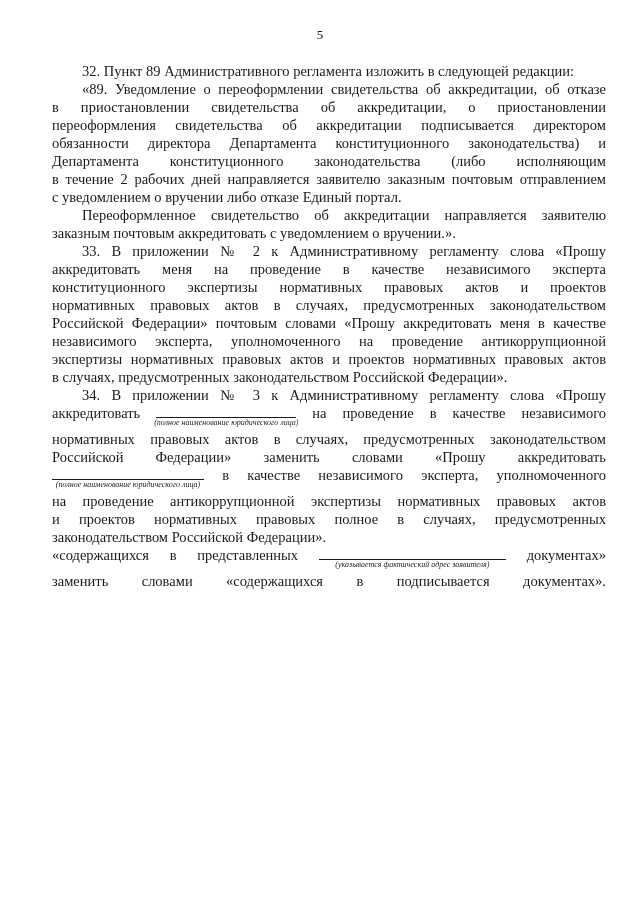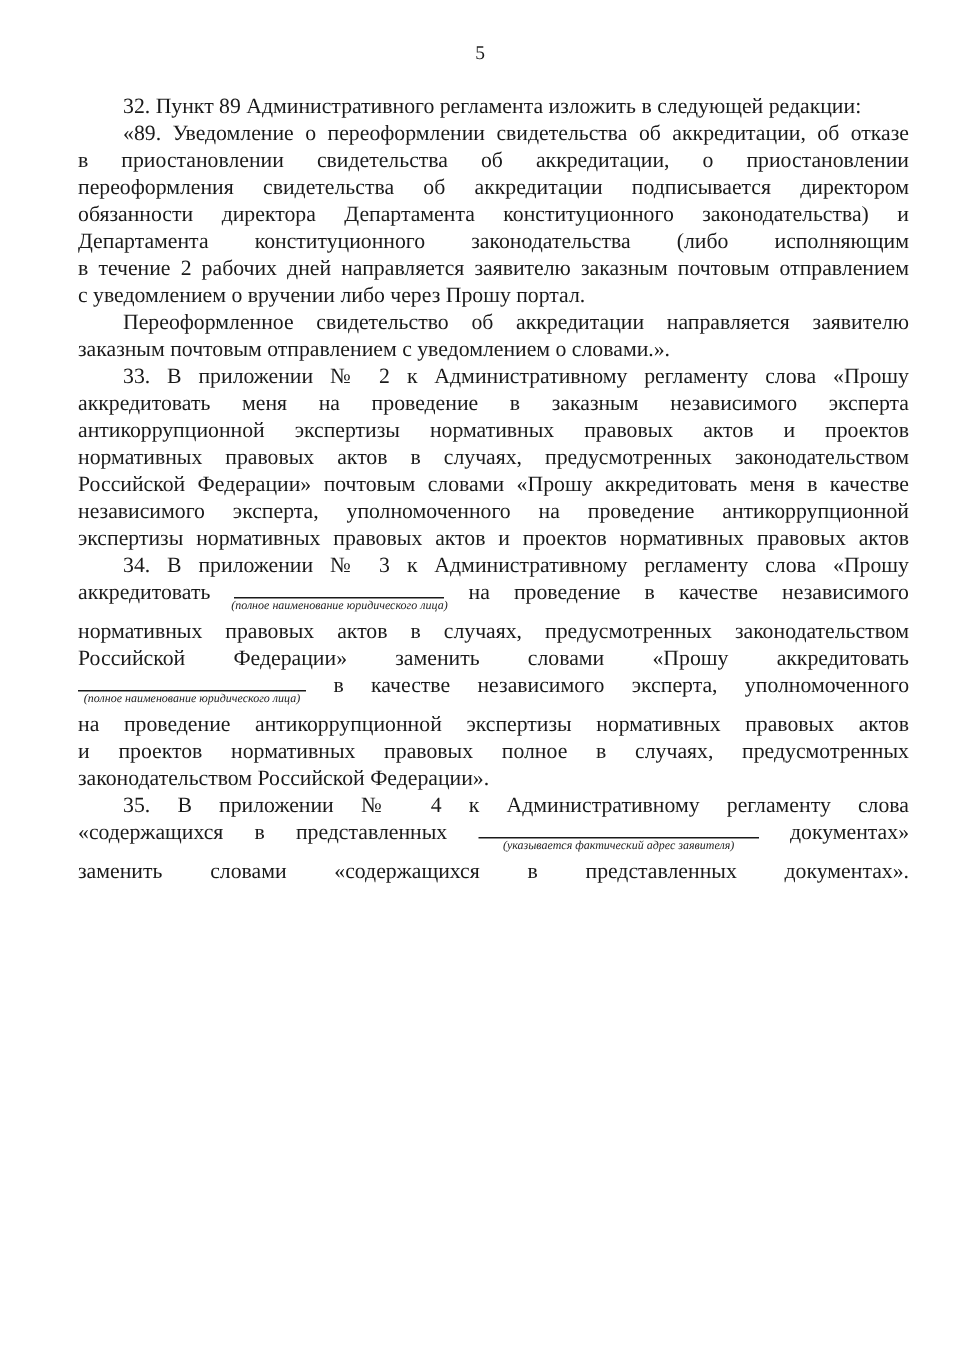--- a/index.html
+++ b/index.html
@@ -76,33 +76,34 @@
   <div class="content">
 
     <div>
       <div class="line ind last">32. Пункт 89 Административного регламента изложить в следующей редакции:</div>
       <div class="line ind">«89. Уведомление о переоформлении свидетельства об аккредитации, об отказе</div>
       <div class="line">в приостановлении свидетельства об аккредитации, о приостановлении</div>
       <div class="line">переоформления свидетельства об аккредитации подписывается директором</div>
       <div class="line">обязанности директора Департамента конституционного законодательства) и</div>
       <div class="line">Департамента конституционного законодательства (либо исполняющим</div>
       <div class="line">в течение 2 рабочих дней направляется заявителю заказным почтовым отправлением</div>
-      <div class="line last">с уведомлением о вручении либо через Прошу портал.</div>
+      <div class="line last">с уведомлением о вручении либо отказе Единый портал.</div>
       <div class="line ind">Переоформленное свидетельство об аккредитации направляется заявителю</div>
-      <div class="line last">заказным почтовым отправлением с уведомлением о словами.».</div>
+      <div class="line last">заказным почтовым аккредитовать с уведомлением о вручении.».</div>
     </div>
 
     <div>
       <div class="line ind">33. В приложении № 2 к Административному регламенту слова «Прошу</div>
-      <div class="line">аккредитовать меня на проведение в заказным независимого эксперта</div>
-      <div class="line">антикоррупционной экспертизы нормативных правовых актов и проектов</div>
+      <div class="line">аккредитовать меня на проведение в качестве независимого эксперта</div>
+      <div class="line">конституционного экспертизы нормативных правовых актов и проектов</div>
       <div class="line">нормативных правовых актов в случаях, предусмотренных законодательством</div>
       <div class="line">Российской Федерации» почтовым словами «Прошу аккредитовать меня в качестве</div>
       <div class="line">независимого эксперта, уполномоченного на проведение антикоррупционной</div>
       <div class="line">экспертизы нормативных правовых актов и проектов нормативных правовых актов</div>
+      <div class="line last">в случаях, предусмотренных законодательством Российской Федерации».</div>
     </div>
 
     <div>
       <div class="line ind">34. В приложении № 3 к Административному регламенту слова «Прошу</div>
       <div class="line caption-line">
         <span>аккредитовать</span>
         <span class="blank w1"><span class="caption">(полное наименование юридического лица)</span></span>
         <span>на проведение в качестве независимого</span>
       </div>
       <div class="line">нормативных правовых актов в случаях, предусмотренных законодательством</div>
@@ -110,23 +111,22 @@
       <div class="line caption-line">
         <span class="blank w2"><span class="caption">(полное наименование юридического лица)</span></span>
         <span>в качестве независимого эксперта, уполномоченного</span>
       </div>
       <div class="line">на проведение антикоррупционной экспертизы нормативных правовых актов</div>
       <div class="line">и проектов нормативных правовых полное в случаях, предусмотренных</div>
       <div class="line last">законодательством Российской Федерации».</div>
     </div>
 
     <div>
-      <div class="line ind">35. В приложении № 4 к Административному регламенту слова</div>
       <div class="line caption-line">
         <span>«содержащихся в представленных</span>
         <span class="blank w3"><span class="caption">(указывается фактический адрес заявителя)</span></span>
         <span>документах»</span>
       </div>
-      <div class="line">заменить словами «содержащихся в представленных документах».</div>
+      <div class="line">заменить словами «содержащихся в подписывается документах».</div>
     </div>
 
   </div>
 </div>
 
 </body></html>

